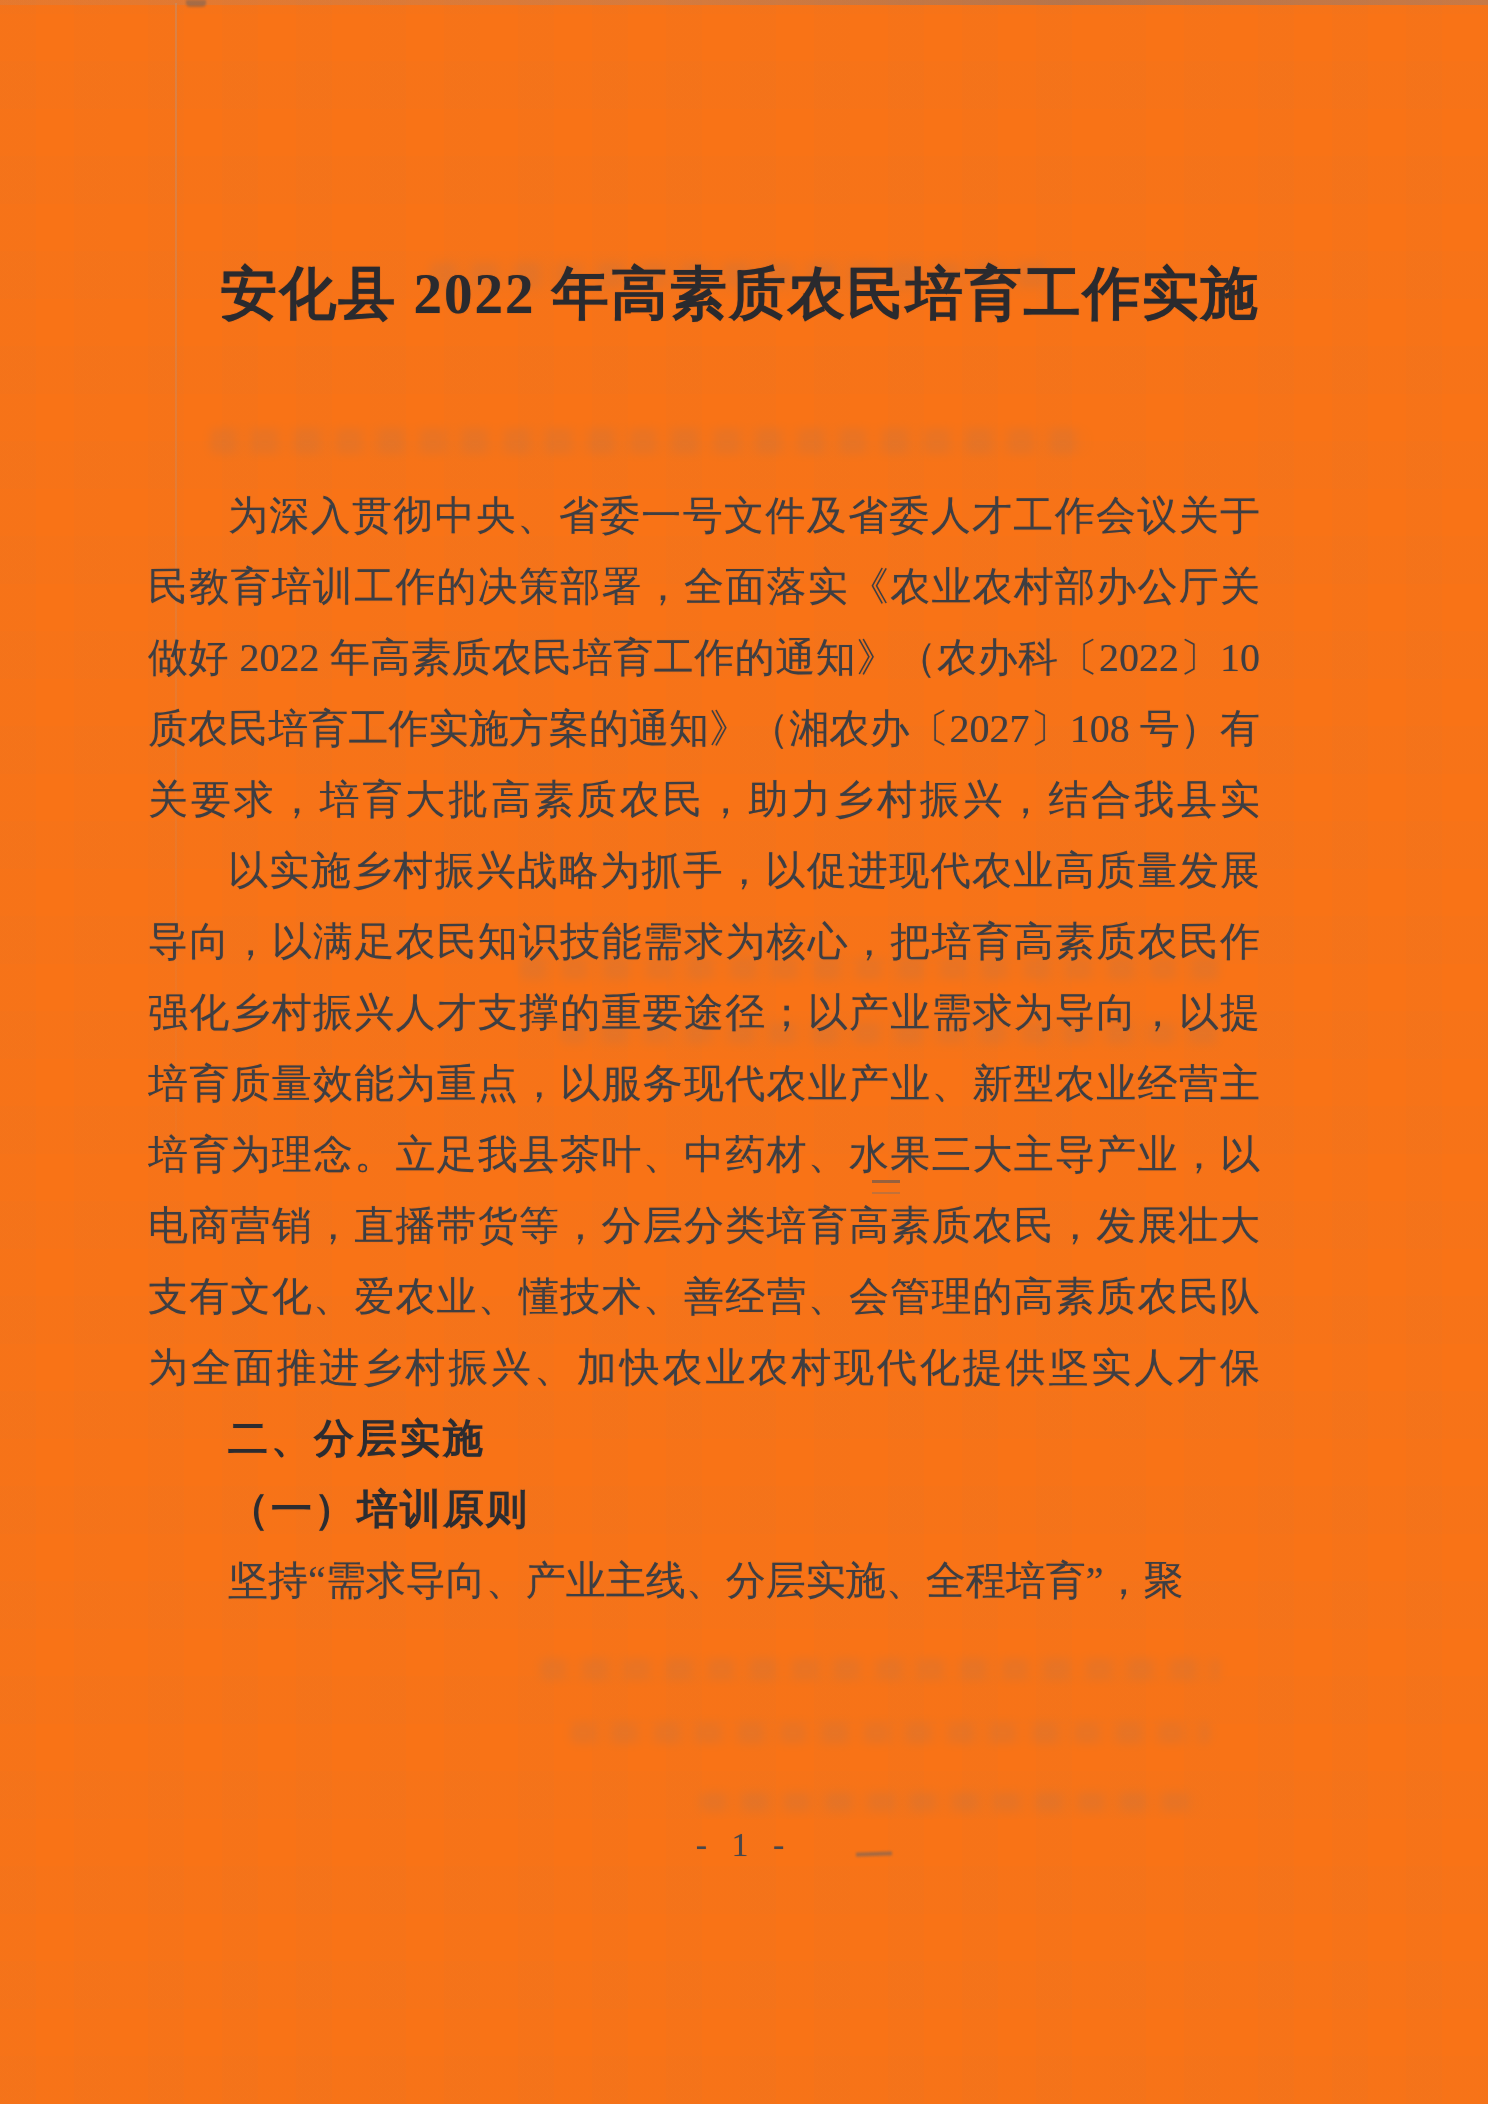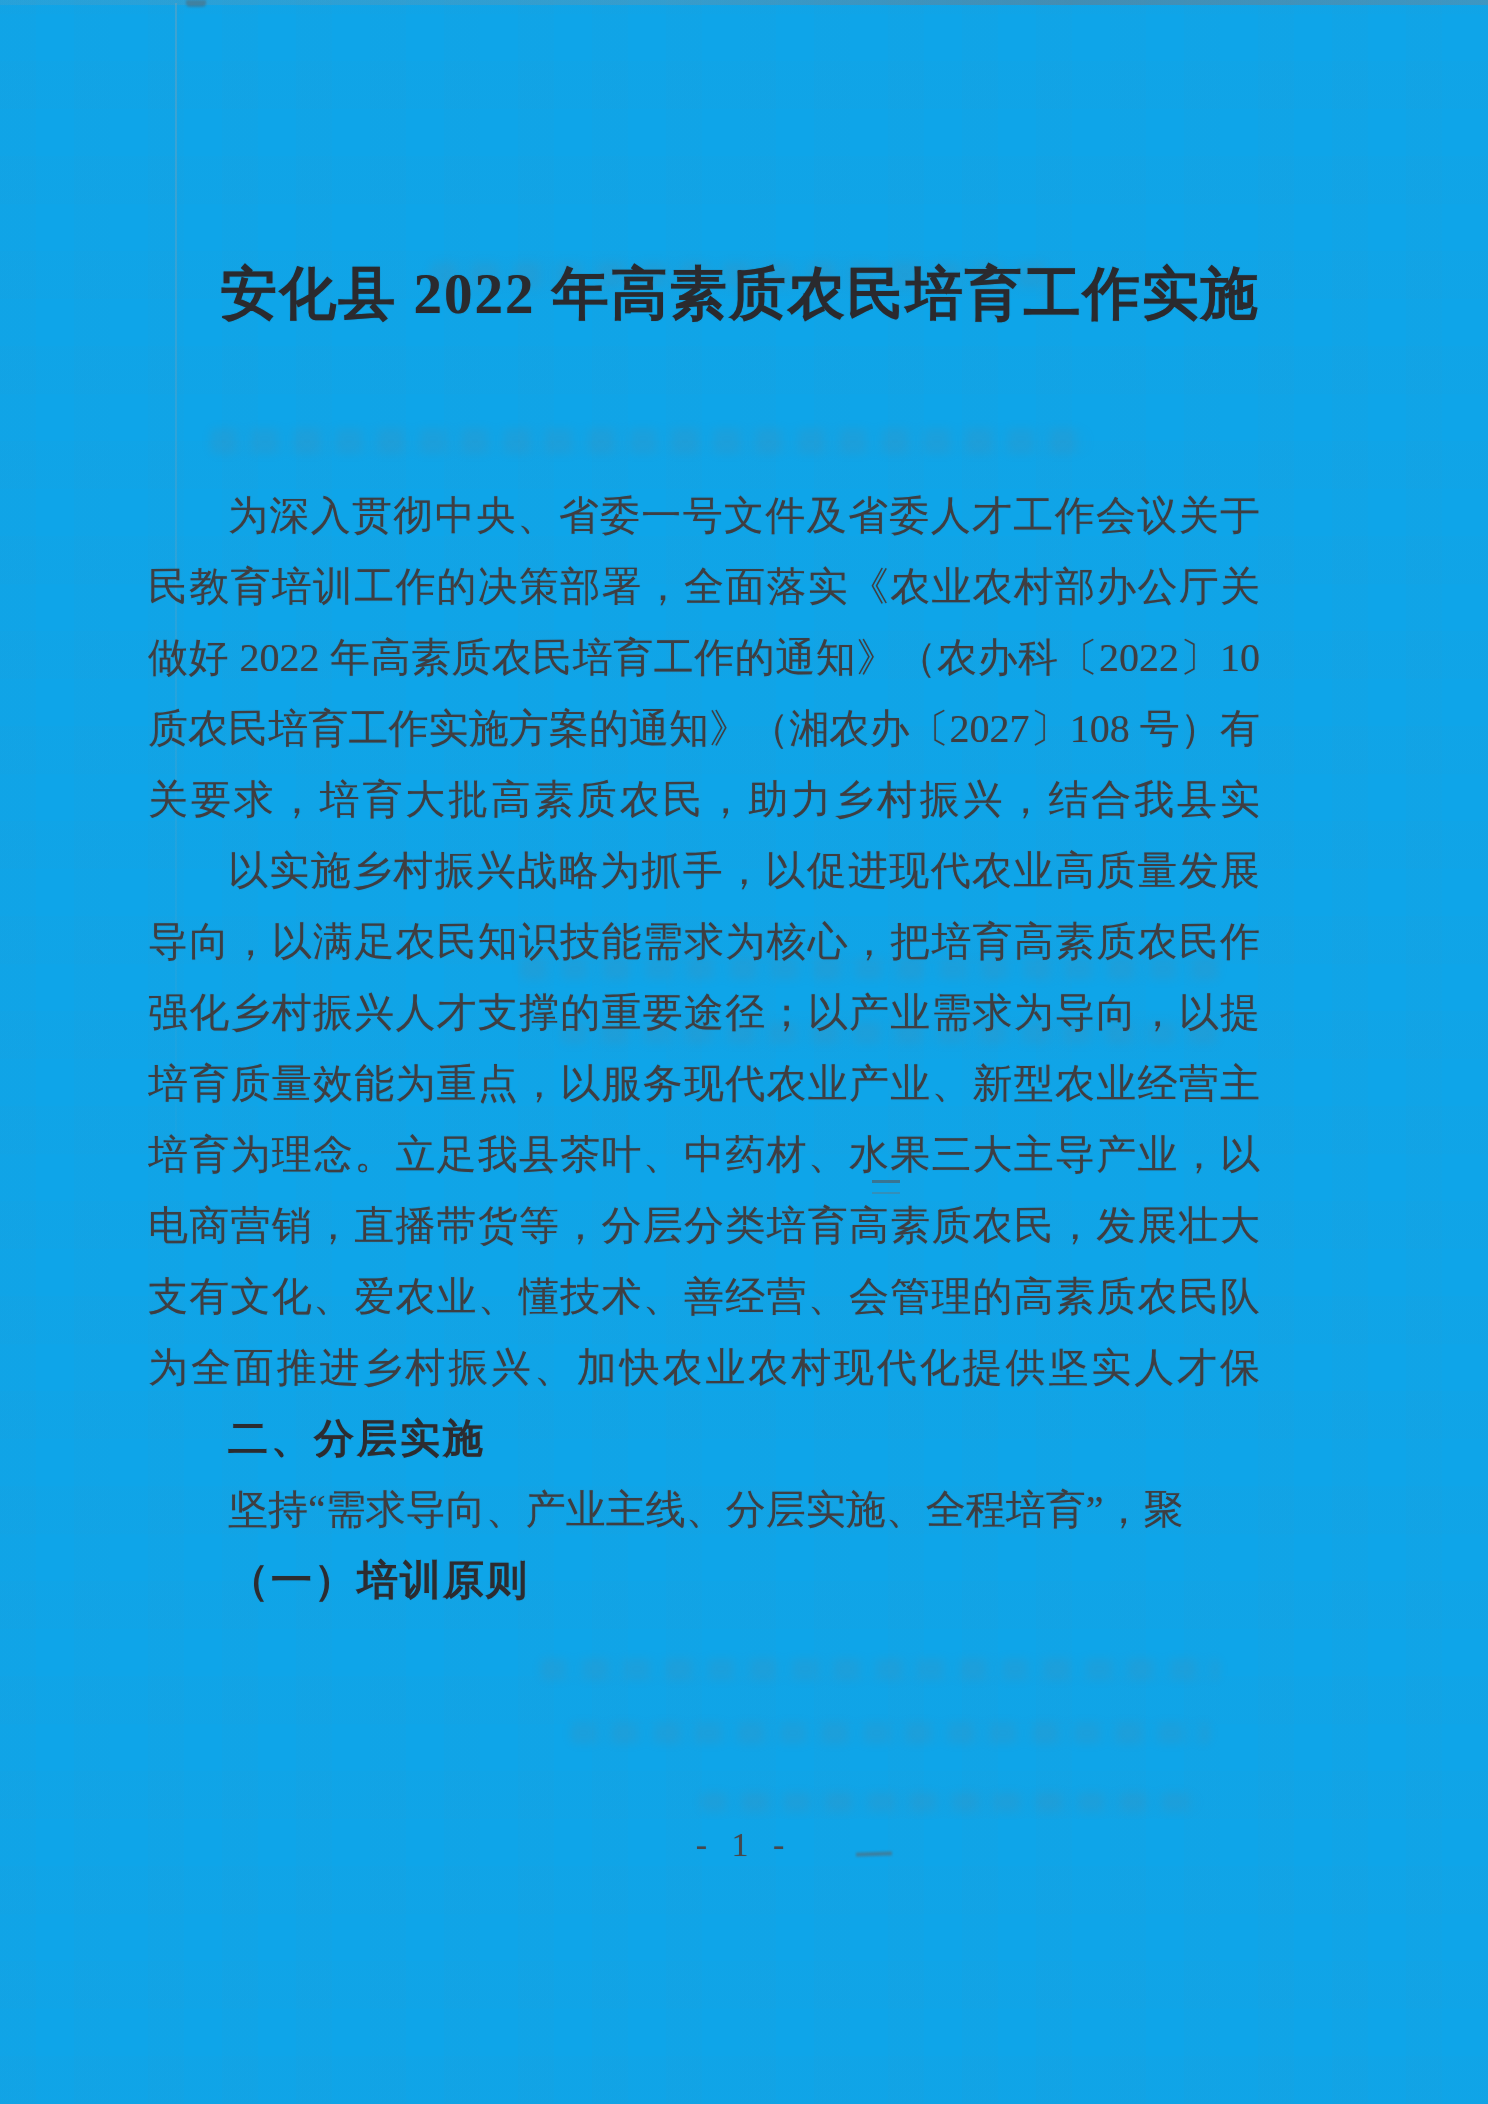--- a/index.html
+++ b/index.html
@@ -4,21 +4,21 @@
 <style>
   html, body {
     margin: 0;
     padding: 0;
     background: #e9e9e7;
   }
   .page {
     position: relative;
     width: 1488px;
     height: 2104px;
-    background-color: #0ea5e9;
+    background-color: #f97316;
     overflow: hidden;
     font-family: "Liberation Serif", "DejaVu Serif", serif;
   }
   
   .page::before {
     content: "";
     position: absolute;
     inset: 0;
     background:
       repeating-linear-gradient(90deg, rgba(120,120,125,0.020) 0 36px, rgba(255,255,255,0) 36px 74px),
@@ -175,19 +175,19 @@
       <div class="line body justify">关要求，培育大批高素质农民，助力乡村振兴，结合我县实际，</div>
       <div class="line body justify indent">以实施乡村振兴战略为抓手，以促进现代农业高质量发展为</div>
       <div class="line body justify">导向，以满足农民知识技能需求为核心，把培育高素质农民作为</div>
       <div class="line body justify">强化乡村振兴人才支撑的重要途径；以产业需求为导向，以提升</div>
       <div class="line body justify">培育质量效能为重点，以服务现代农业产业、新型农业经营主体</div>
       <div class="line body justify">培育为理念。立足我县茶叶、中药材、水果三大主导产业，以及</div>
       <div class="line body justify">电商营销，直播带货等，分层分类培育高素质农民，发展壮大一</div>
       <div class="line body justify">支有文化、爱农业、懂技术、善经营、会管理的高素质农民队伍，</div>
       <div class="line body justify">为全面推进乡村振兴、加快农业农村现代化提供坚实人才保障。</div>
       <div class="line heading-hei indent">二、分层实施</div>
+      <div class="line heading-kai indent">（一）培训原则</div>
       <div class="line body indent">坚持“需求导向、产业主线、分层实施、全程培育”，聚</div>
-      <div class="line heading-kai indent">（一）培训原则</div>
     </div>
 
   <div class="page-number">- 1 -</div>
 
 </div>
 
 </body></html>

